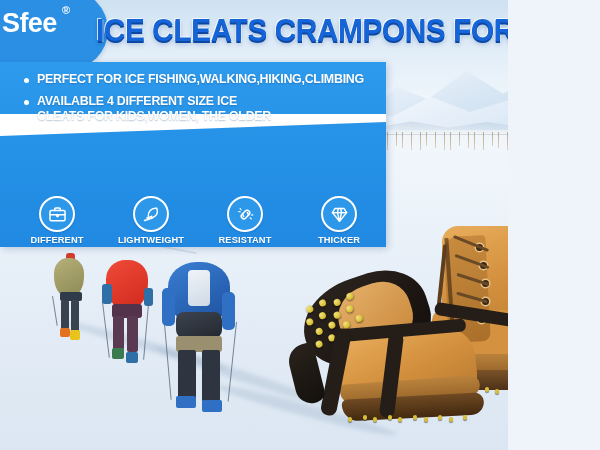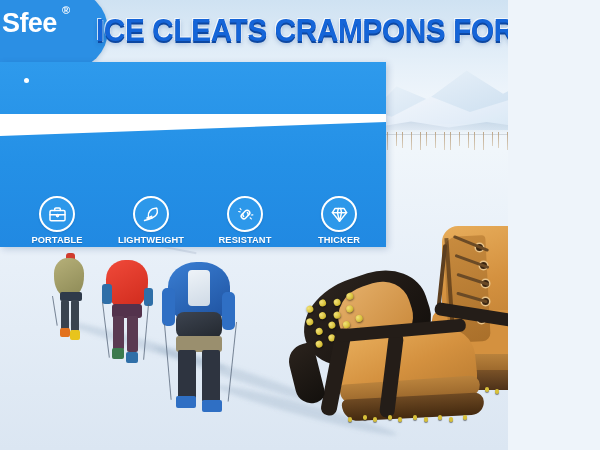--- a/index.html
+++ b/index.html
@@ -285,35 +285,40 @@
     <div class="title">ICE CLEATS CRAMPONS FOR BOOTS</div>
   </div>
 
   <div class="panel">
     <div class="panelcurve"></div>
   </div>
 
   <div class="bullets">
     <div class="brow">
       <span class="dot"></span>
+      <span class="btext">PERFECT FOR ICE FISHING,WALKING,HIKING,CLIMBING</span>
+    </div>
+    <div class="brow">
+      <span class="dot"></span>
+      <span class="btext" style="max-width:250px;">AVAILABLE 4 DIFFERENT SIZE ICE CLEATS FOR KIDS,WOMEN, THE OLDER</span>
     </div>
   </div>
 
   <div class="icons">
 
     <div class="icell">
       <div class="circ">
         <svg width="19" height="19" viewBox="0 0 24 24" fill="none" stroke="#ffffff" stroke-width="1.9" stroke-linecap="round" stroke-linejoin="round">
           <rect x="2.5" y="7" width="19" height="13" rx="1.6"></rect>
           <path d="M8.5 7V5.2a1.4 1.4 0 0 1 1.4-1.4h4.2a1.4 1.4 0 0 1 1.4 1.4V7"></path>
           <path d="M2.5 12.2h19"></path>
           <circle cx="12" cy="13.4" r="1.3"></circle>
         </svg>
       </div>
-      <div class="ilabel">PORTABLE</div>
+      <div class="ilabel">DIFFERENT</div>
     </div>
 
     <div class="icell">
       <div class="circ">
         <svg width="19" height="19" viewBox="0 0 24 24" fill="none" stroke="#ffffff" stroke-width="1.8" stroke-linecap="round" stroke-linejoin="round">
           <path d="M18.5 4.2c1.6 3.4.6 7.6-2.2 10.1-2.6 2.3-6.4 2.9-9.6 2.2"></path>
           <path d="M18.5 4.2c-3.1-.4-6.4.7-8.4 3.1-1.8 2.1-2.4 4.9-2.1 7.4"></path>
           <path d="M3.2 19.6c3.2-.9 6.3-1.8 9.3-3.2"></path>
           <path d="M6.4 16.4c2.1-.5 4.2-1.2 6.1-2.2"></path>
         </svg>

